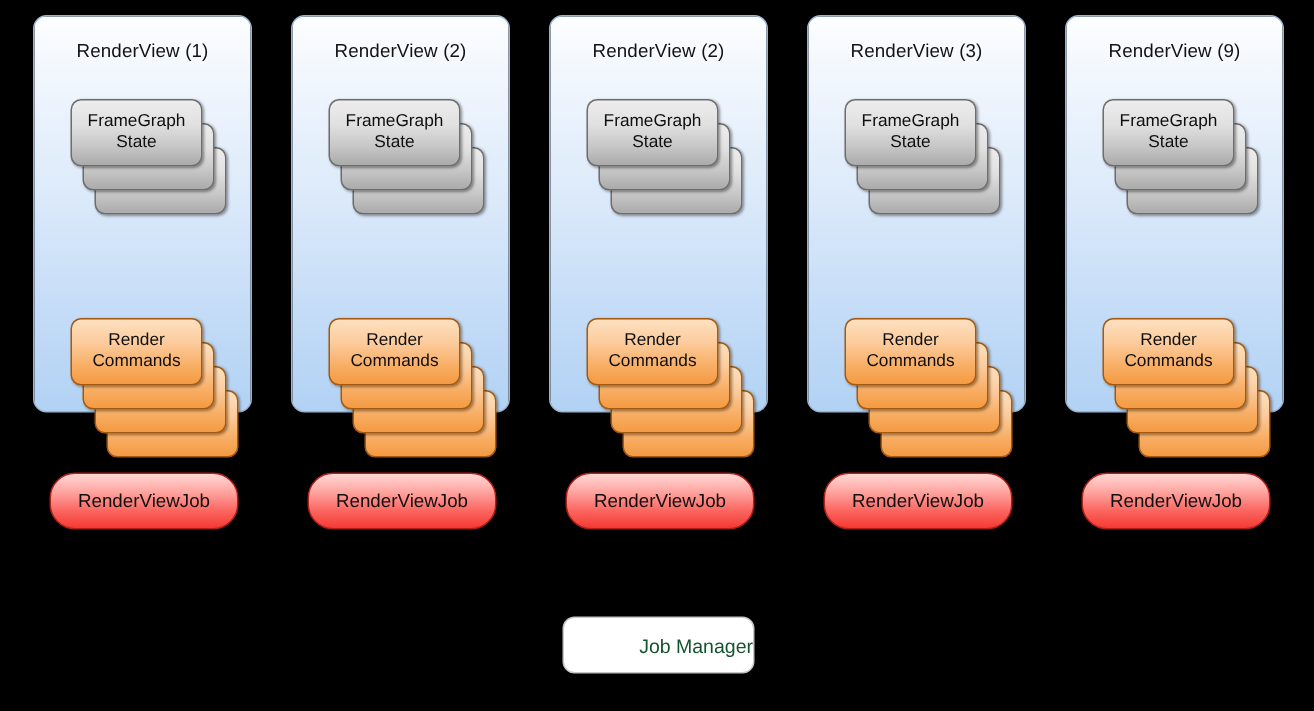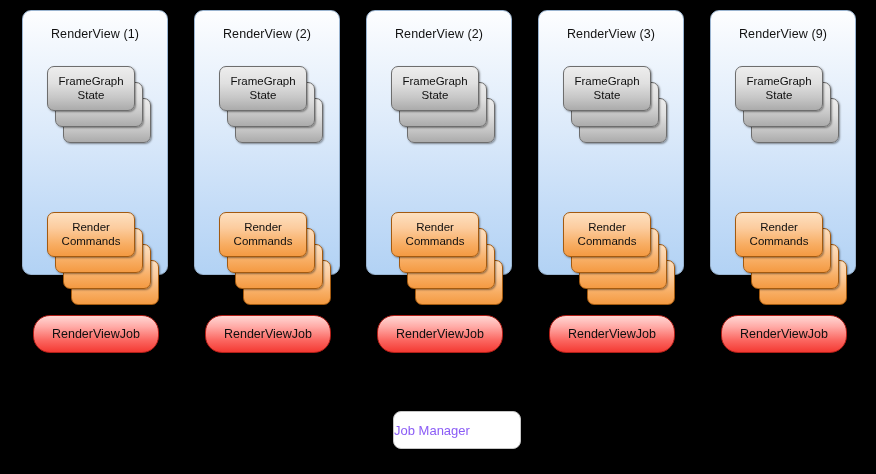--- a/index.html
+++ b/index.html
@@ -103,34 +103,34 @@
     display: flex;
     align-items: center;
     justify-content: center;
     font-size: 12.5px;
     color: #0f0f0f;
   }
 
   
   #job-manager {
     position: absolute;
-    left: 393px;
+    left: 375px;
     top: 411px;
     width: 128px;
     height: 38px;
     border-radius: 8px;
     box-sizing: border-box;
     background: #ffffff;
     border: 1px solid #c6c6c6;
     box-shadow: 1px 2px 4px rgba(0,0,0,0.8);
     display: flex;
     align-items: center;
-    justify-content: flex-start;
+    justify-content: flex-end;
     font-size: 13px;
-    color: #8b5cf6;
+    color: #14532d;
   }
 </style>
 </head>
 <body>
 
 <div id="diagram-root">
     <div class="renderview-panel" style="left: 22px;">
       <div class="panel-title">RenderView (1)</div>
       <div class="stack stack-fg">
         <div class="card card-gray" style="left: 16px; top: 32px; z-index: 1;"></div>

